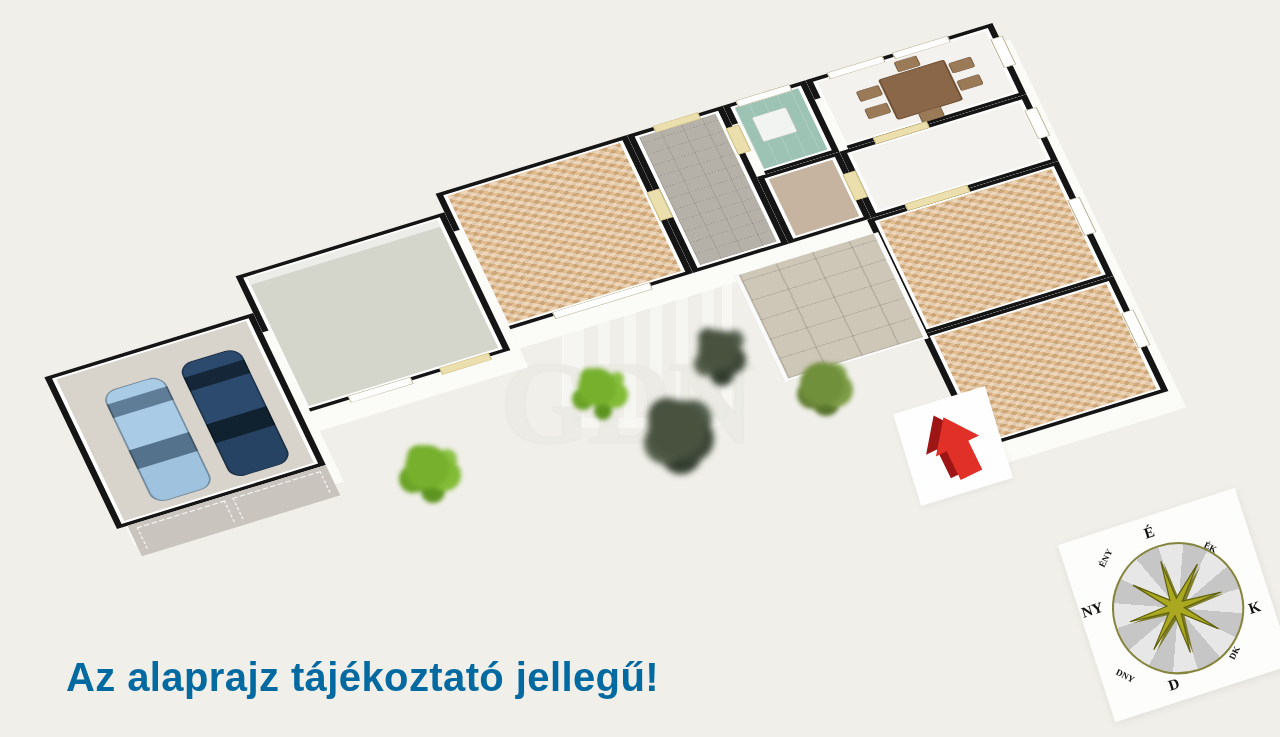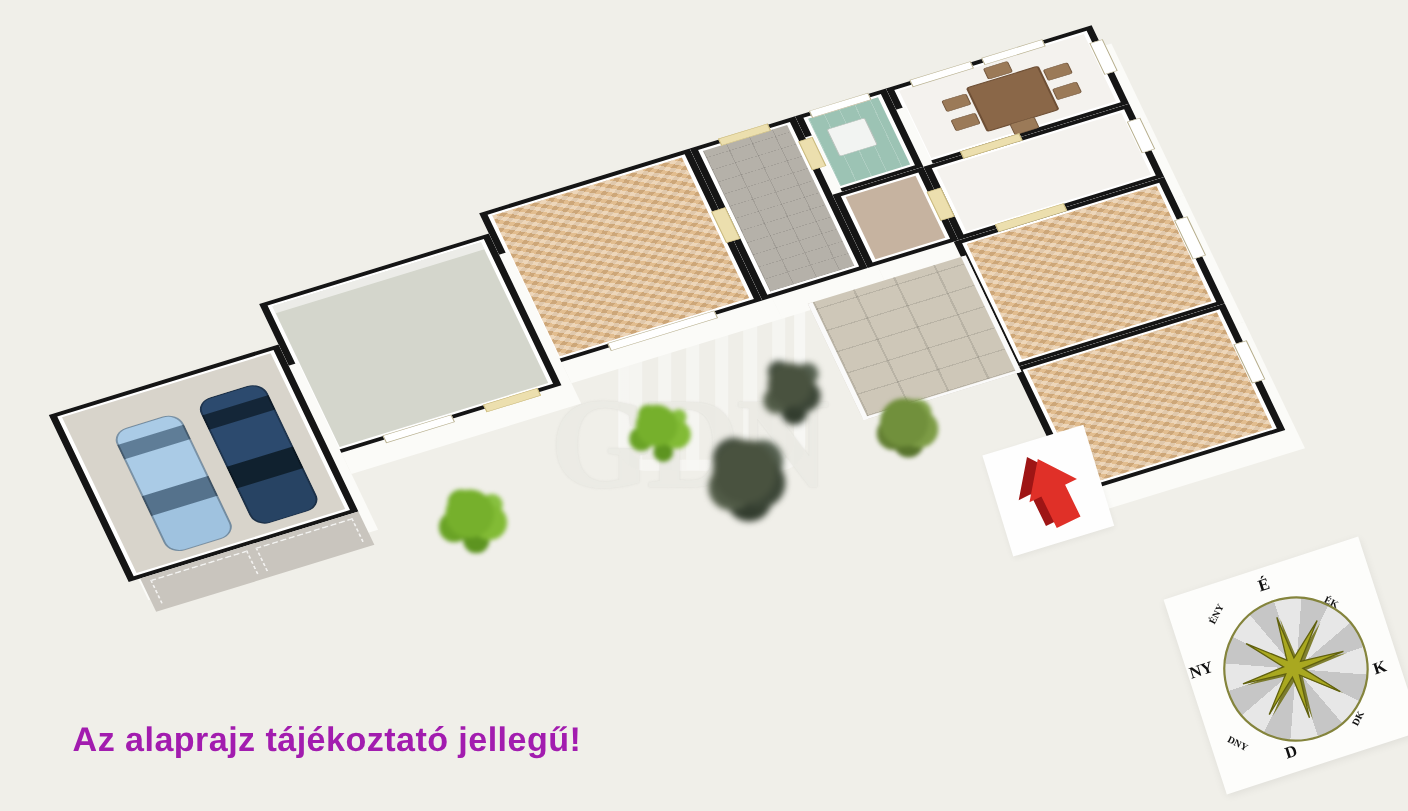--- a/index.html
+++ b/index.html
@@ -75,21 +75,21 @@
 
   .compass{position:absolute;left:1082px;top:512px;width:186px;height:186px;background:#fdfdfb;
     transform:rotate(-18deg);box-shadow:0 2px 8px rgba(0,0,0,.07);}
   .compass-circle{position:absolute;left:29px;top:31px;width:128px;height:128px;border-radius:50%;
     border:2px solid #84843c;
     background:repeating-conic-gradient(#e7e7e7 0 22.5deg,#c6c6c6 22.5deg 45deg);}
   .compass svg{position:absolute;left:29px;top:31px;}
   .clabel{position:absolute;font-family:"Liberation Serif",serif;font-weight:bold;color:#111;}
   .cbig{font-size:15px;} .csmall{font-size:9px;}
 
-  .caption{position:absolute;left:66px;top:655px;font-size:31px;font-weight:800;color:#a21caf;
+  .caption{position:absolute;left:66px;top:655px;font-size:40px;font-weight:800;color:#0369a1;
     letter-spacing:.4px;}
 </style>
 </head>
 <body>
 
 <div class="stage">
 
   <div class="watermark">
     <div class="wm-logo"></div>
     <div class="wm-text">GDN</div>

